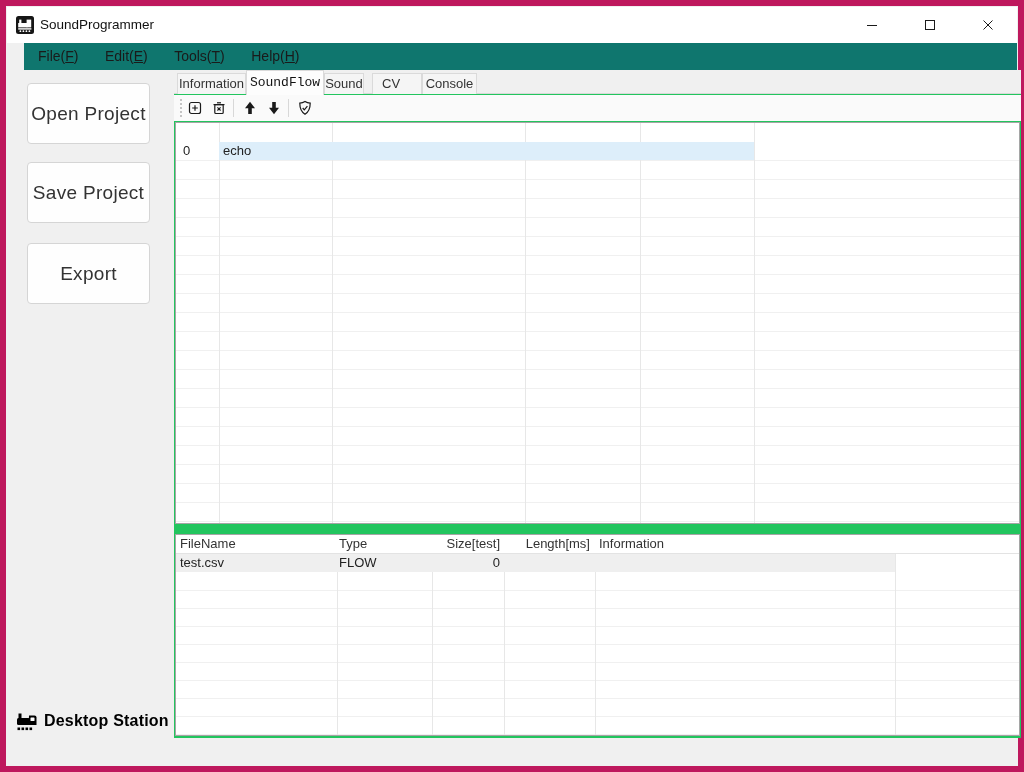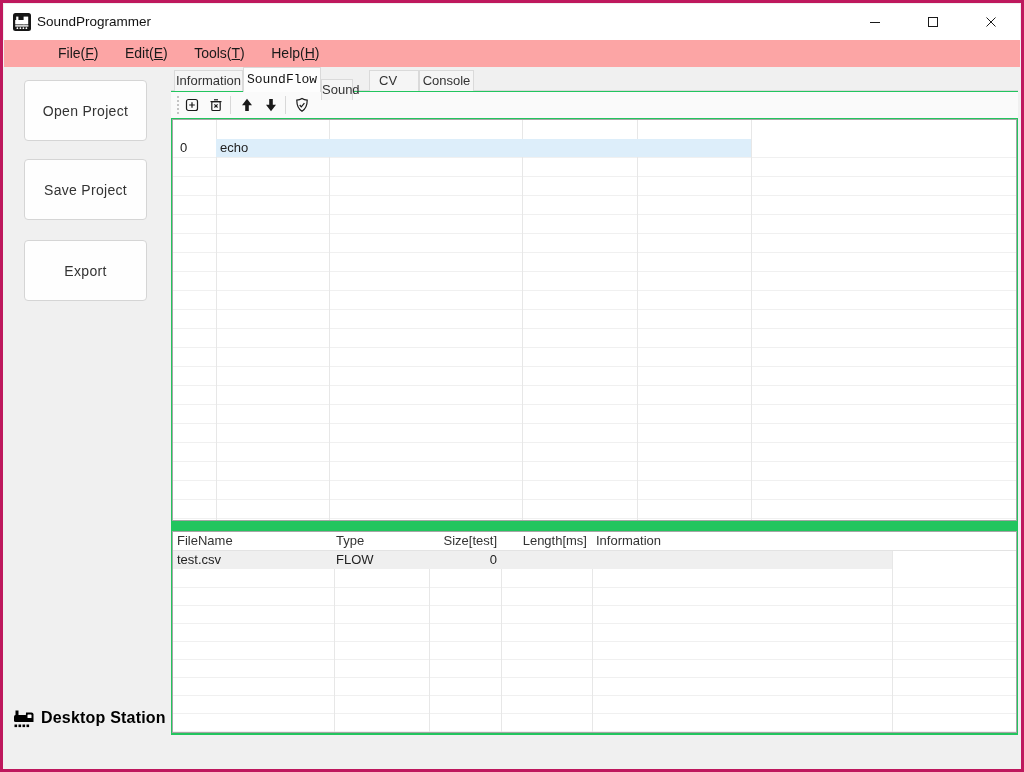--- a/index.html
+++ b/index.html
@@ -1,48 +1,48 @@
 <!DOCTYPE html>
 <html><head>
 <meta charset="utf-8">
 <style>
   * { margin:0; padding:0; box-sizing:border-box; }
   html,body { width:1024px; height:772px; overflow:hidden; }
   body { font-family:"Liberation Sans","DejaVu Sans",sans-serif; color:#222; background:#f0f0f0; }
-  .window { position:absolute; left:0; top:0; width:1024px; height:772px; background:#f0f0f0; border:3px solid #be185d; }
+  .window { position:absolute; left:0; top:0; width:1024px; height:772px; background:#f0f0f0; border:6px solid #be185d; }
 
   
   .titlebar { position:absolute; left:1px; top:1px; right:1px; height:36px; background:#ffffff; }
   .app-icon { position:absolute; left:9px; top:9px; width:18px; height:18px; }
   .title-text { position:absolute; left:33px; top:0; height:36px; line-height:36px; font-size:13.5px; color:#111; }
   .winbtn { position:absolute; top:0; width:46px; height:36px; display:flex; align-items:center; justify-content:center; }
   .winbtn.min { right:122px; } .winbtn.max { right:64px; } .winbtn.close { right:6px; }
 
   
-  .menubar { position:absolute; left:1px; top:37px; right:1px; height:27px; background:#fca5a5;padding-left:40px; }
+  .menubar { position:absolute; left:18px; top:37px; right:1px; height:27px; background:#0f766e; }
   .menu-item { display:inline-block; padding:0 8px; margin-left:6px; height:27px; line-height:27px; font-size:14px; color:#1a1a1a; }
   .menu-item:first-child { margin-left:6px; }
   .menu-item .u { text-decoration:underline; }
 
   
   .sidebar { position:absolute; left:1px; top:64px; width:167px; height:668px; background:#f0f0f0; }
-  .side-btn { position:absolute; left:20px; width:123px; height:61px; background:#fefefe; border:1px solid #d5d5d5; border-radius:4px; font-size:14px; color:#333; display:flex; align-items:center; justify-content:center; letter-spacing:0.3px; }
+  .side-btn { position:absolute; left:20px; width:123px; height:61px; background:#fefefe; border:1px solid #d5d5d5; border-radius:4px; font-size:19px; color:#333; display:flex; align-items:center; justify-content:center; letter-spacing:0.3px; }
   .side-btn.b1 { top:13px; } .side-btn.b2 { top:92px; } .side-btn.b3 { top:173px; }
   .brand { position:absolute; left:8px; top:638px; height:26px; display:flex; align-items:center; }
   .brand-text { font-size:16px; font-weight:bold; color:#000; margin-left:5px; letter-spacing:0.2px; }
 
   
   .panel { position:absolute; left:168px; top:64px; width:847px; height:668px; background:#22c55e; }
   .tabstrip { position:absolute; left:0; top:0; width:847px; height:24px; background:#f0f0f0; }
   .tabstrip::after { content:""; position:absolute; left:0; right:0; bottom:0; height:1px; background:#d9d9d9; }
   .tab { position:absolute; top:3px; height:21px; background:#f5f5f5; border:1px solid #dadada; border-bottom:none; font-size:13px; color:#333; text-align:center; line-height:20px; z-index:1; }
   .tab.active { top:0; height:25px; background:#fdfdfd; line-height:23px; z-index:3; color:#111; }
   .tab.t0 { left:3px;   width:69px; }
   .tab.t1 { left:72px;  width:78px;font-family:Liberation Mono, monospace; }
-  .tab.t2 { left:150px; width:32px;margin-top:9px; }
+  .tab.t2 { left:150px; width:40px; }
   .tab.t3 { left:198px; width:50px; text-align:left; padding-left:9px; }
   .tab.t4 { left:248px; width:55px; }
 
   
   .toolbar { position:absolute; left:0; top:25px; width:847px; height:26px; background:#fafafa; display:flex; align-items:center; }
   .grip { width:2px; height:18px; margin-left:6px; border-left:2px dotted #c4c4c4; }
   .tool-btn { width:22px; height:22px; display:flex; align-items:center; justify-content:center; margin-left:2px; }
   .tool-btn:first-of-type { margin-left:4px; }
   .tool-sep { width:1px; height:18px; background:#d8d8d8; margin:0 3px; }
 

